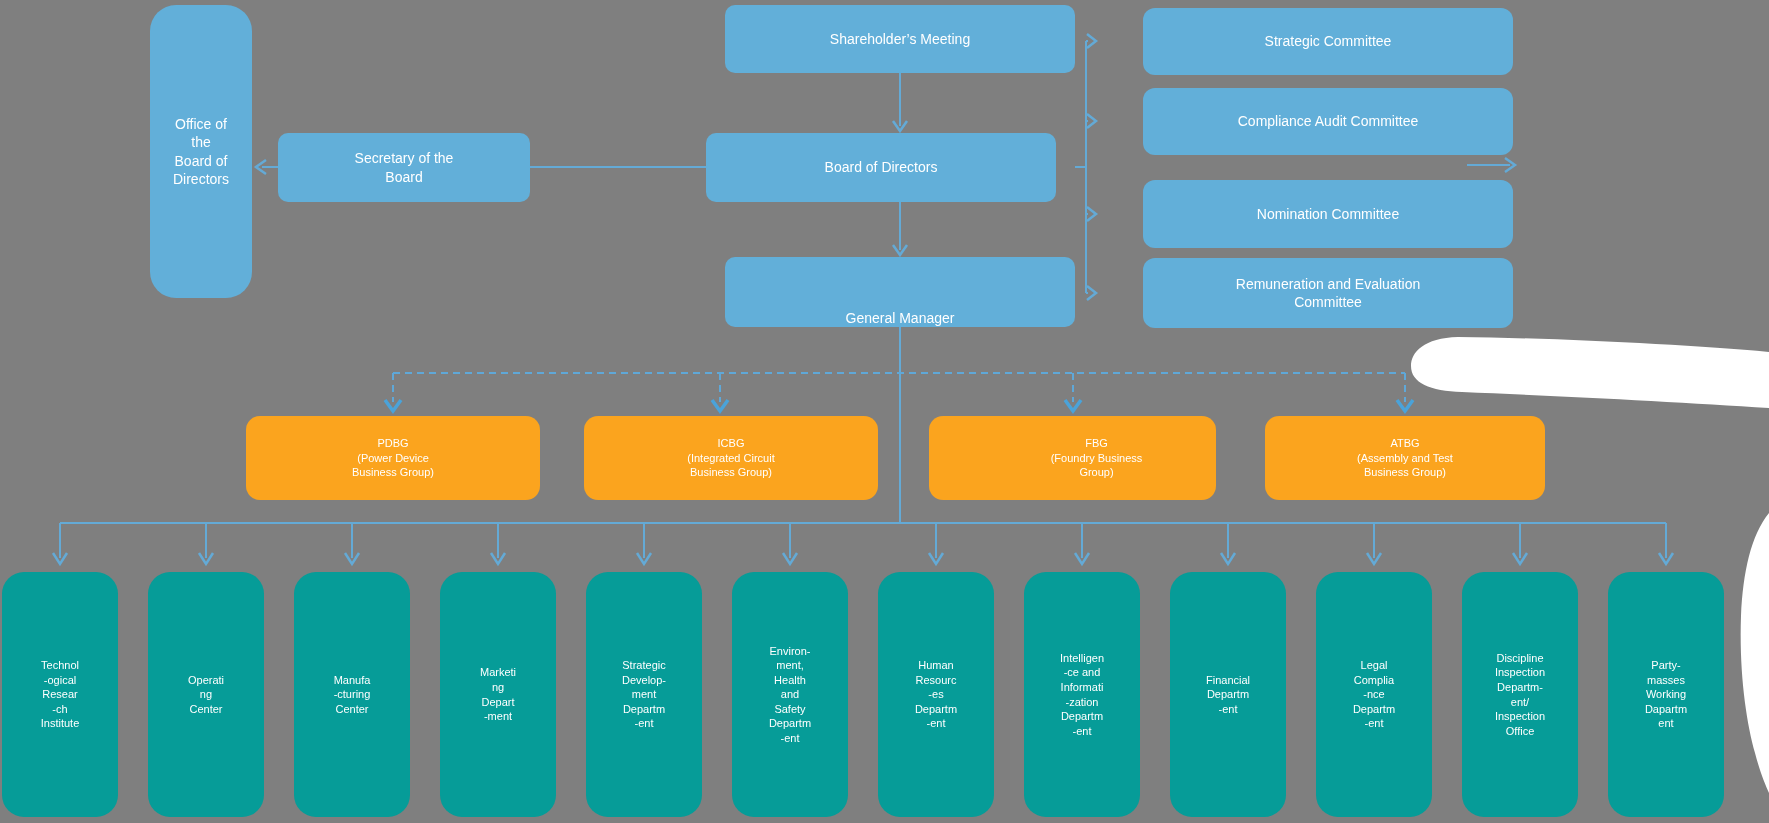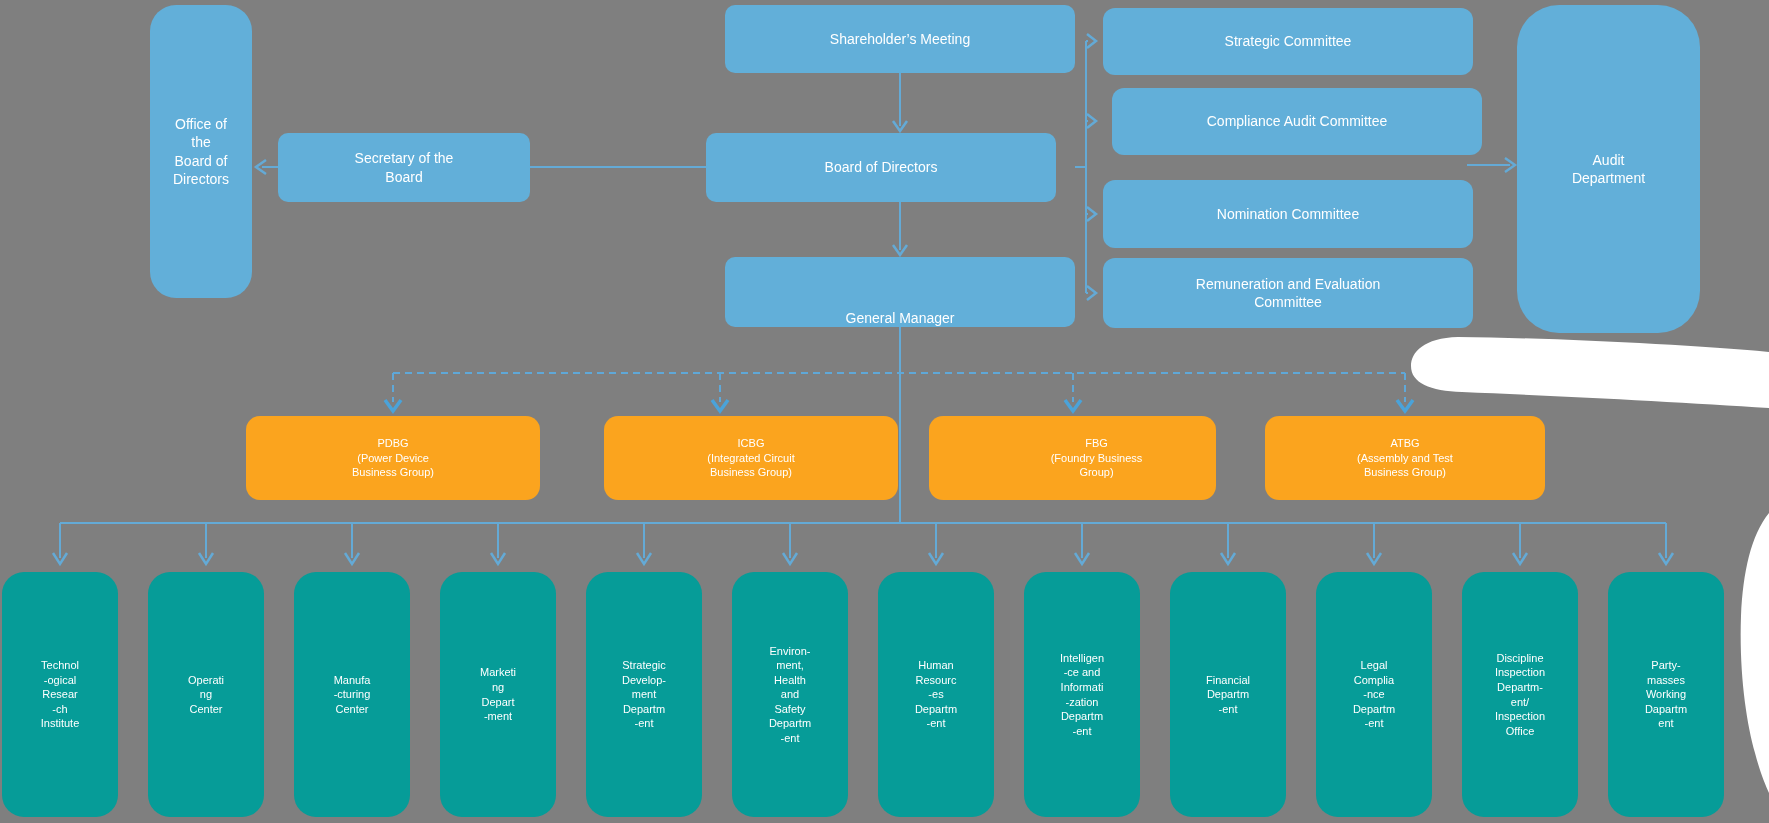--- a/index.html
+++ b/index.html
@@ -13,27 +13,27 @@
   .blue{background:#62afd9;}
   .orange{background:#fba41e;}
   .f17{font-size:14px;}
   .f16{font-size:11px;}
   
   .office{left:150px;top:5px;width:102px;height:293px;border-radius:26px;}
   .secretary{left:278px;top:133px;width:252px;height:69px;border-radius:10px;}
   .shareholder{left:725px;top:5px;width:350px;height:68px;border-radius:10px;}
   .board{left:706px;top:133px;width:350px;height:69px;border-radius:10px;}
   .gm{left:725px;top:257px;width:350px;height:70px;border-radius:10px;align-items:flex-end;}
-  .committee{left:1103px;width:370px;border-radius:12px;}
-  .c0{top:8px;height:67px;} .c1{top:88px;height:67px;margin-left:9px;}
+  .committee{left:1143px;width:370px;border-radius:12px;}
+  .c0{top:8px;height:67px;} .c1{top:88px;height:67px;}
   .c2{top:180px;height:68px;} .c3{top:258px;height:70px;}
   .audit{left:1517px;top:5px;width:183px;height:328px;border-radius:42px;}
   
   .bg{top:416px;height:84px;border-radius:14px;}
-  .bg0{left:246px;width:294px;} .bg1{left:604px;width:294px;}
+  .bg0{left:246px;width:294px;} .bg1{left:584px;width:294px;}
   .bg2{left:929px;width:287px;padding-left:48px;} .bg3{left:1265px;width:280px;}
   
   #dept-row{position:absolute;left:2px;top:572px;width:1722px;height:245px;
             display:flex;justify-content:space-between;}
   .dept{position:relative;width:116px;height:245px;border-radius:22px;background:#069c98;
         display:flex;align-items:center;justify-content:center;text-align:center;color:#fff;}
   .line{stroke:#64aad6;stroke-width:2;fill:none;}
   .dash{stroke:#5fa8d8;stroke-width:2;fill:none;stroke-dasharray:7 5;}
   .ah{stroke:#64aad6;stroke-width:2.5;fill:none;}
   .ahd{stroke:#4aa3da;stroke-width:3.5;fill:none;}
@@ -134,24 +134,20 @@
   <div class="node blue committee c1 f17">
     <span class="node-label">Compliance Audit Committee</span>
   </div>
   <div class="node blue committee c2 f17">
     <span class="node-label">Nomination Committee</span>
   </div>
   <div class="node blue committee c3 f17">
     <span class="node-label">Remuneration and Evaluation
 Committee</span>
   </div>
-  <div class="node blue audit f17">
-    <span class="node-label">Audit
-Department</span>
-  </div>
 
   <div class="node orange bg bg0 f16">
     <span class="node-label">PDBG
 (Power Device
 Business Group)</span>
   </div>
   <div class="node orange bg bg1 f16">
     <span class="node-label">ICBG
 (Integrated Circuit
 Business Group)</span>

